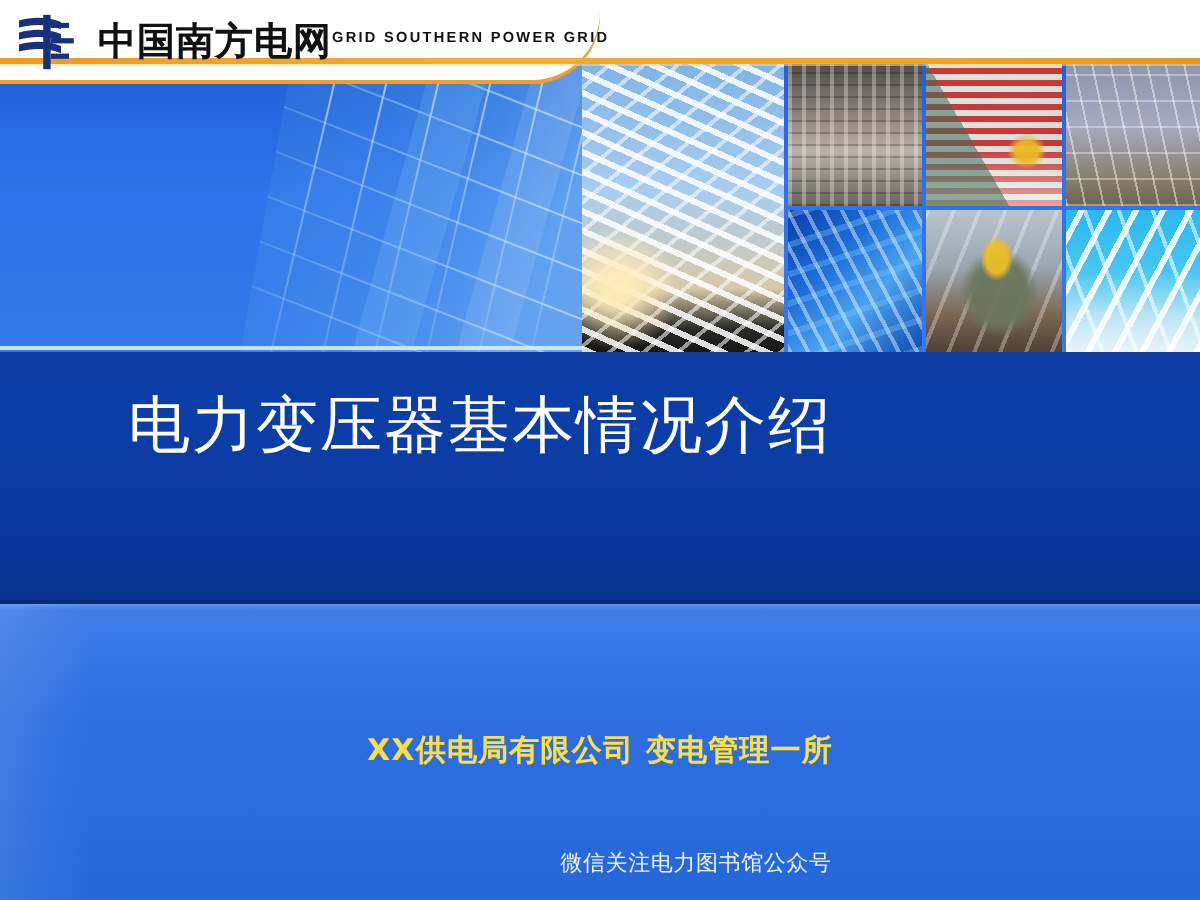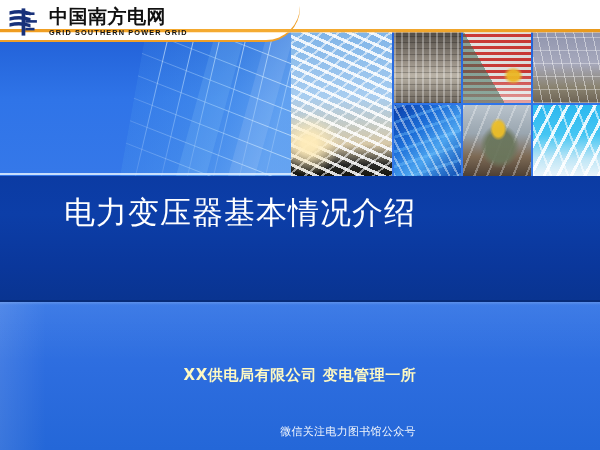--- a/index.html
+++ b/index.html
@@ -118,21 +118,21 @@
   
   .logo {
     position: absolute;
     left: 9px;
     top: 7px;
     display: flex;
     align-items: center;
     gap: 6px;
   }
   .logo-mark { width: 34px; height: 28px; display: block; }
-  .logo-text { display: flex; flex-direction: column; line-height: 1; }
+  .logo-text { display: flex; line-height: 1; }
   .logo-cn {
     font-family: "DejaVu Sans", "Liberation Sans", sans-serif;
     font-size: 19px;
     font-weight: 700;
     color: #111111;
     letter-spacing: .5px;
   }
   .logo-en {
     font-family: "Liberation Sans", sans-serif;
     font-size: 7.3px;
@@ -252,21 +252,21 @@
   }
   .subtitle {
     position: absolute;
     left: 0;
     top: 366px;
     width: 600px;
     text-align: center;
     font-family: "DejaVu Sans", "Liberation Sans", sans-serif;
     font-size: 15px;
     font-weight: 700;
-    color: #fef9c3;
+    color: #fde047;
     letter-spacing: .6px;
     white-space: nowrap;
   }
   .footer {
     position: absolute;
     left: 0;
     top: 424px;
     width: 600px;
     text-align: center;
     font-family: "DejaVu Sans", "Liberation Sans", sans-serif;

